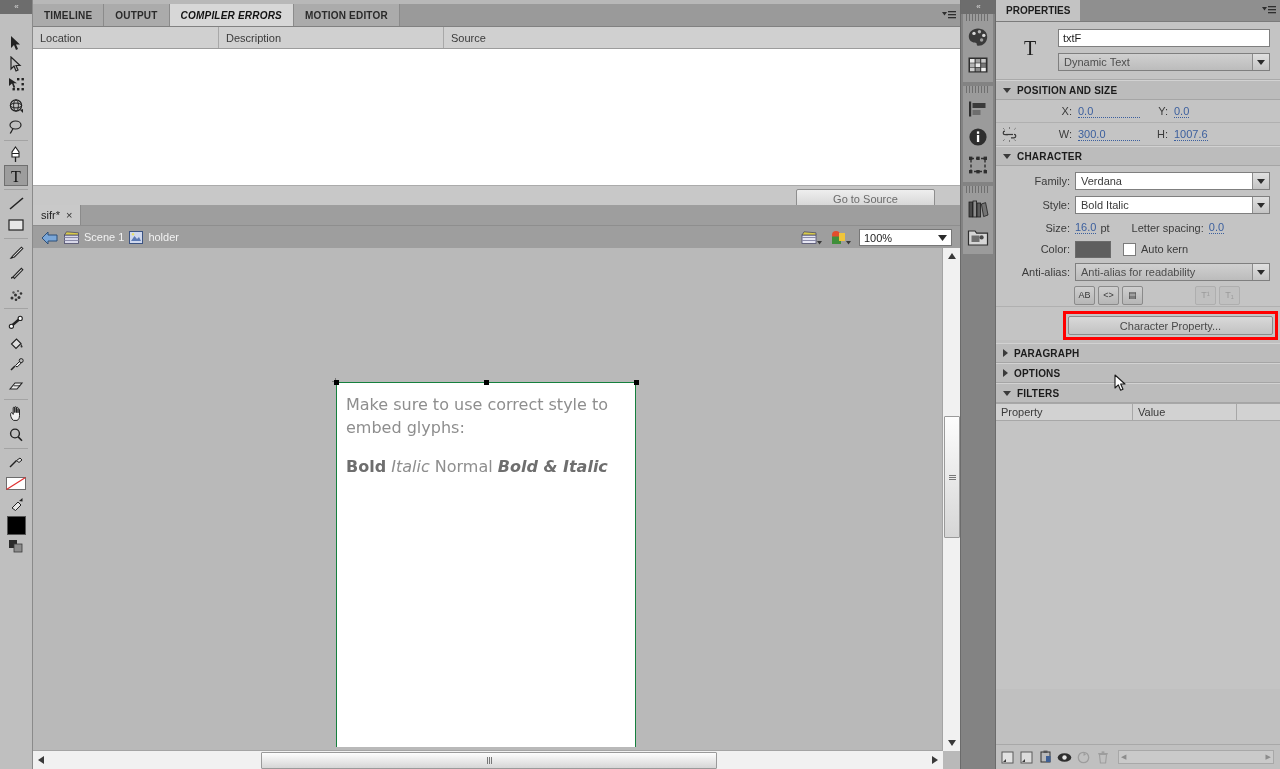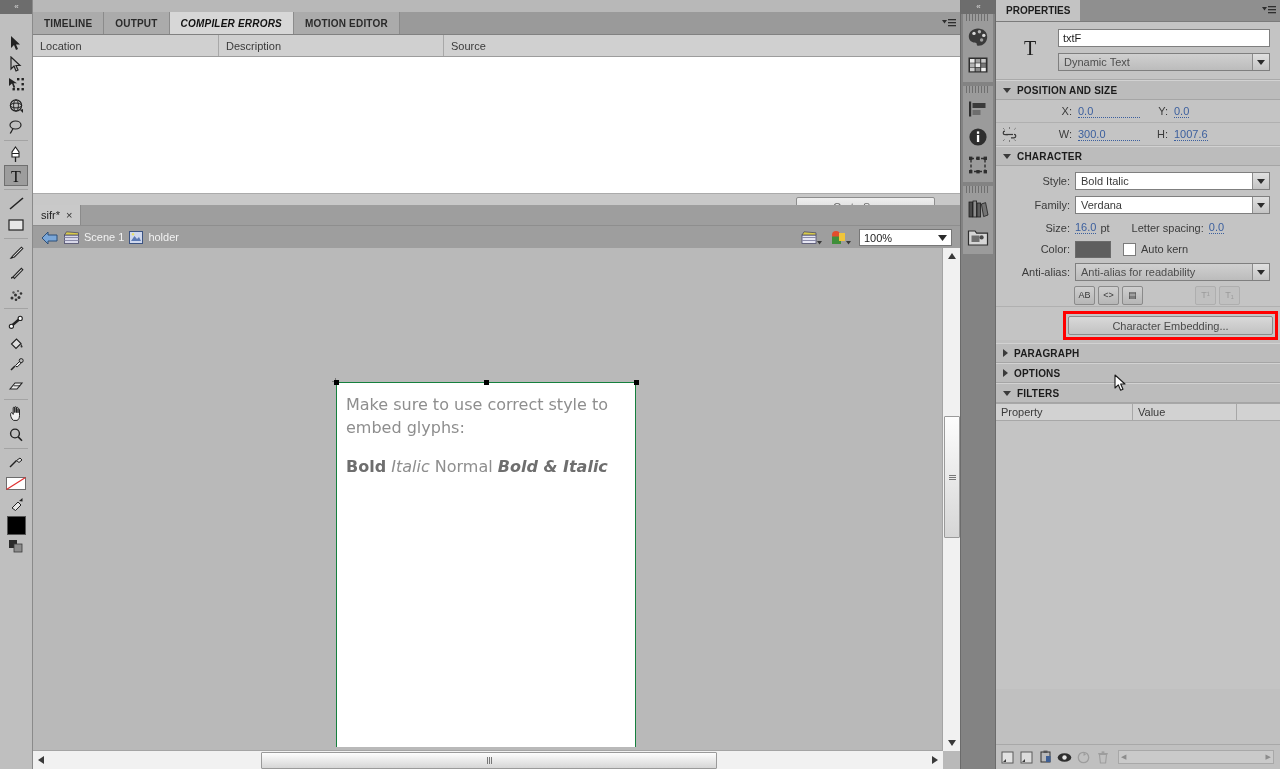--- a/index.html
+++ b/index.html
@@ -32,21 +32,21 @@
     display: flex; align-items: center; justify-content: center;
     cursor: pointer; position: relative;
   }
   .tool.selected { background: #9d9d9d; border: 1px solid #6f6f6f; box-sizing: border-box; }
   .tool svg { display: block; }
   .tool-rule { border-top: 1px solid #a3a3a3; margin: 3px 4px; }
   .swatch-black { width: 17px; height: 17px; background: #000; border: 1px solid #555; }
 
   
   #errors-panel {
-    position: absolute; left: 33px; top: 12px; width: 927px; height: 205px;
+    position: absolute; left: 33px; top: 4px; width: 927px; height: 205px;
     background: #c3c3c3;
     box-sizing: border-box;
   }
   #errors-tabbar {
     height: 22px; background: #9a9a9a;
     display: flex; align-items: stretch;
     border-bottom: 1px solid #818181;
     position: relative;
   }
   .etab {
@@ -772,35 +772,35 @@
       </div>
     </div>
 
     <div class="sect-header">
       <span class="tri open"></span>
       <span>CHARACTER</span>
     </div>
     <div class="sect-body" style="padding:3px 0 0 0;">
 
       <div class="char-row">
-        <div class="plabel">Style:</div>
+        <div class="plabel">Family:</div>
         <div class="inp-select white" style="flex:1">
-          <span class="sv">Bold Italic</span>
+          <span class="sv">Verdana</span>
           <span class="sarrow">
             <svg width="8" height="5" viewBox="0 0 8 5">
                 <path d="M0 0 L8 0 L4 5 Z" fill="#2b2b2b"></path>
               </svg>
           </span>
         </div>
       </div>
 
       <div class="char-row">
-        <div class="plabel">Family:</div>
+        <div class="plabel">Style:</div>
         <div class="inp-select white" style="flex:1">
-          <span class="sv">Verdana</span>
+          <span class="sv">Bold Italic</span>
           <span class="sarrow">
             <svg width="8" height="5" viewBox="0 0 8 5">
                 <path d="M0 0 L8 0 L4 5 Z" fill="#2b2b2b"></path>
               </svg>
           </span>
         </div>
       </div>
 
       <div class="char-row" style="height:21px">
         <div class="plabel">Size:</div>
@@ -833,21 +833,21 @@
         <div class="mini-btn">AB</div>
         <div class="mini-btn">&lt;&gt;</div>
         <div class="mini-btn">▤</div>
         <div class="right-group">
           <div class="mini-btn disabled">T¹</div>
           <div class="mini-btn disabled">T₁</div>
         </div>
       </div>
 
       <div class="embed-wrap">
-        <div class="btn-embed">Character Embedding...</div>
+        <div class="btn-embed">Character Property...</div>
       </div>
     </div>
 
     <div class="sect-header">
       <span class="tri closed"></span>
       <span>PARAGRAPH</span>
     </div>
 
     <div class="sect-header">
       <span class="tri closed"></span>

